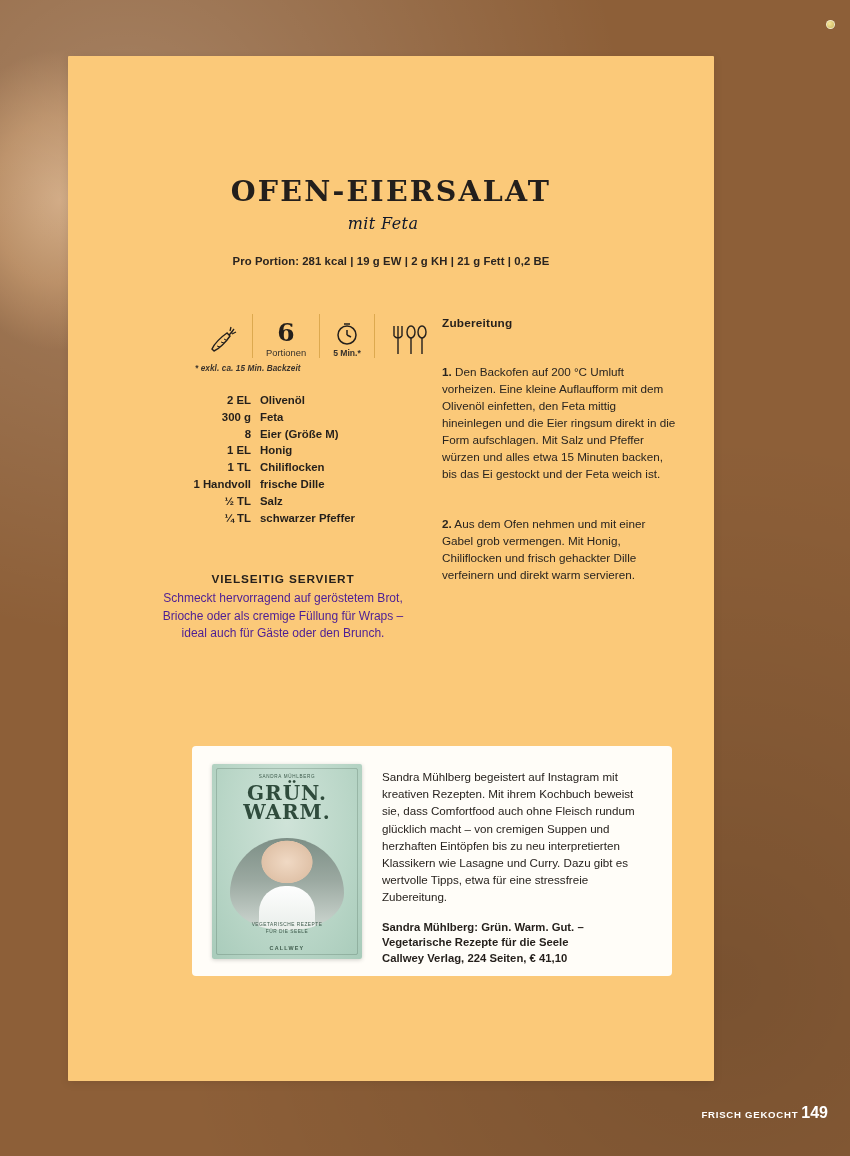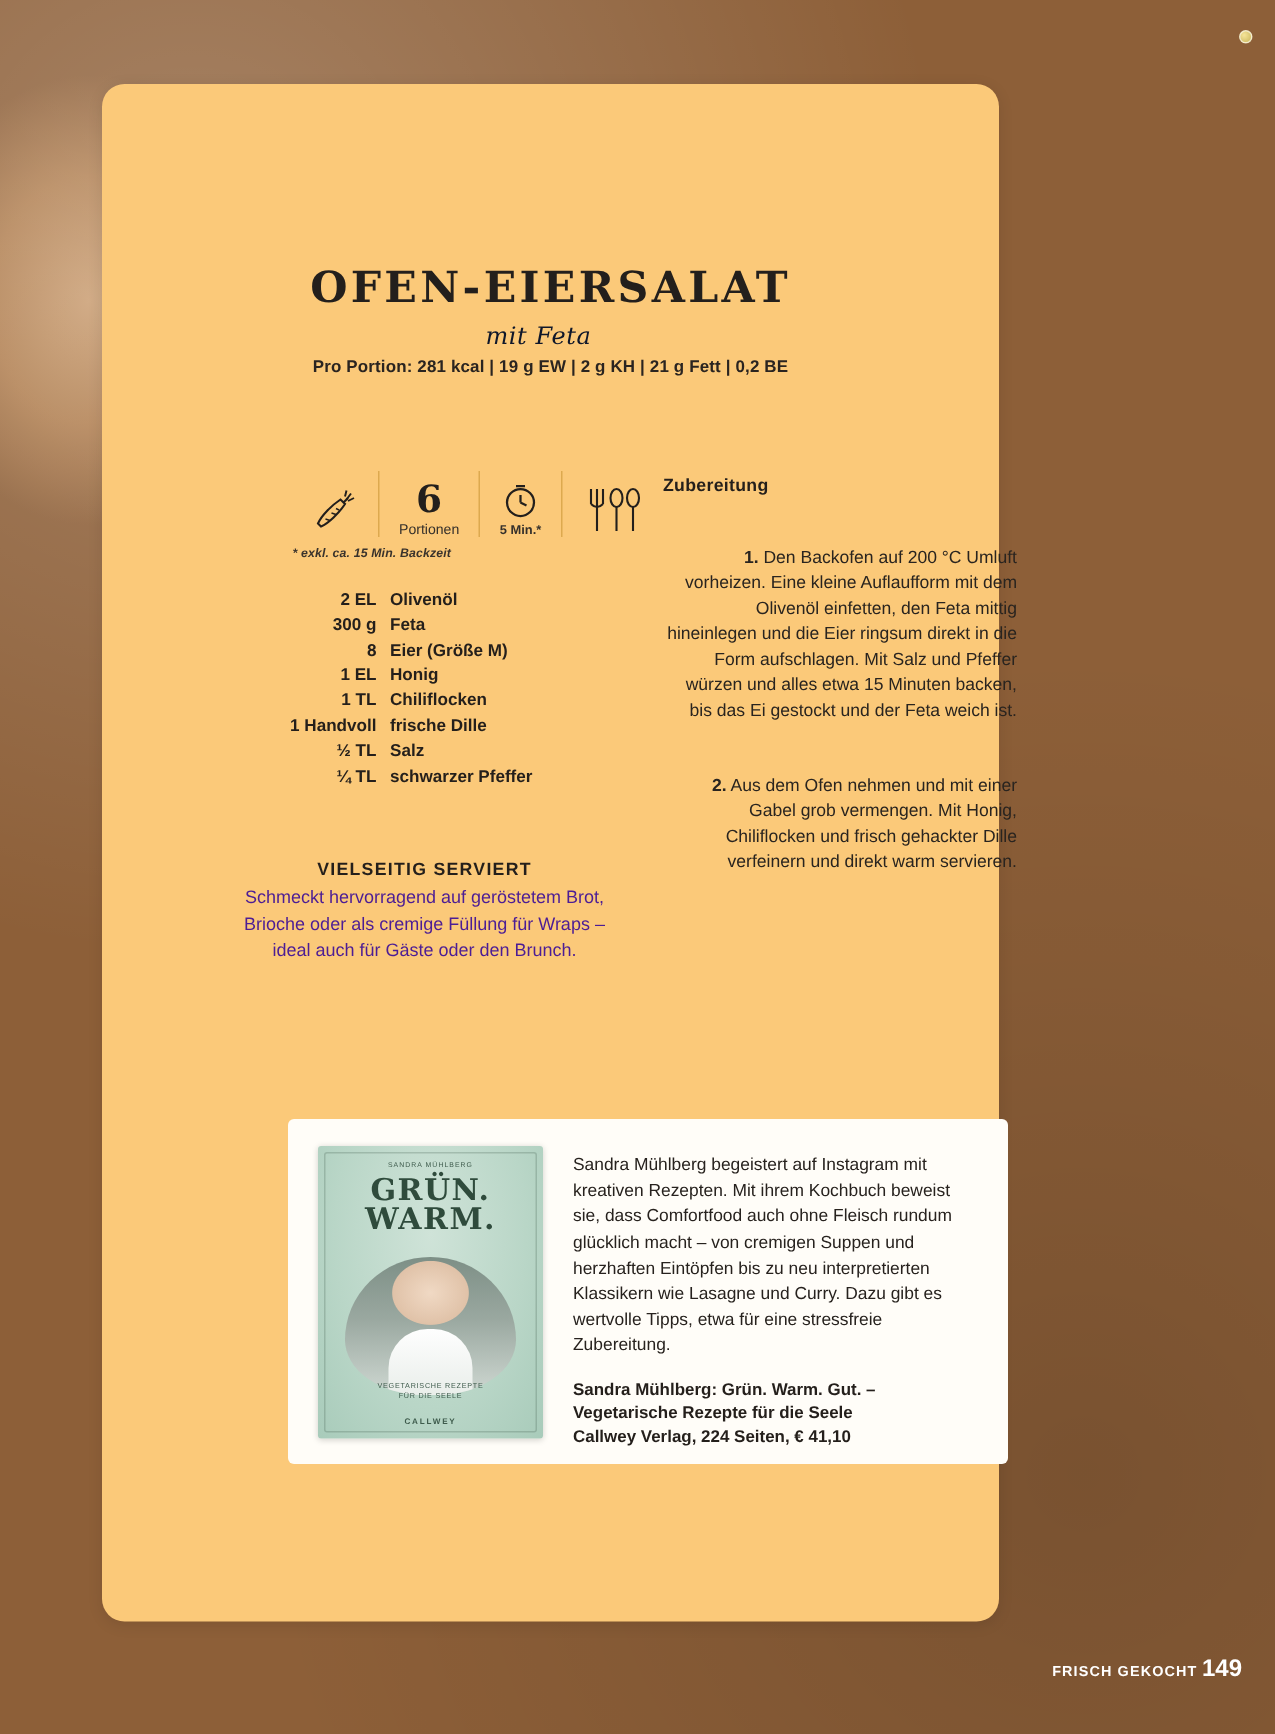--- a/index.html
+++ b/index.html
@@ -41,24 +41,24 @@
     background:
       radial-gradient(circle at 15% 12%, rgba(255,255,255,.22), transparent 40%),
       radial-gradient(circle at 85% 85%, rgba(0,0,0,.14), transparent 45%);
   }
 
   
   .card {
     position: absolute;
     left: 68px;
     top: 56px;
-    width: 598px;
+    width: 646px;
     height: 1025px;
     background: #fbc979;
-    border-radius: 15px;
+    border-radius: 1px;
     box-shadow: 0 2px 10px rgba(0,0,0,.10);
   }
 
   .inner { position: absolute; left: 0; top: 0; right: 0; bottom: 0; }
 
   
   .title-wrap { text-align: center; padding-top: 118px; }
   .recipe-title {
     font-family: "DejaVu Serif", serif;
     font-weight: 700;
@@ -69,21 +69,21 @@
   }
   .recipe-sub {
     font-family: "DejaVu Serif", serif;
     font-style: italic;
     font-size: 16px;
     color: #0f172a;
     margin: 6px 16px 0 0;
     letter-spacing: .4px;
   }
   .nutrition {
-    margin-top: 6px;
+    margin-top: 22px;
     font-size: 11.3px;
     font-weight: 700;
     color: #2a2420;
     letter-spacing: .1px;
   }
 
   
   .icon-strip {
     position: absolute;
     left: 124px;
@@ -170,21 +170,21 @@
     font-weight: 700;
     color: #241f1b;
     letter-spacing: .2px;
     margin-bottom: 11px;
   }
   .prep-step {
     font-size: 11.7px;
     line-height: 17px;
     color: #29241f;
     margin-bottom: 15px;
-    text-align: right;
+    text-align: left;
     margin-top: 33px;
   }
   .prep-step b { font-weight: 700; }
 
   
   .authorbox {
     position: absolute;
     left: 124px;
     top: 690px;
     width: 480px;

